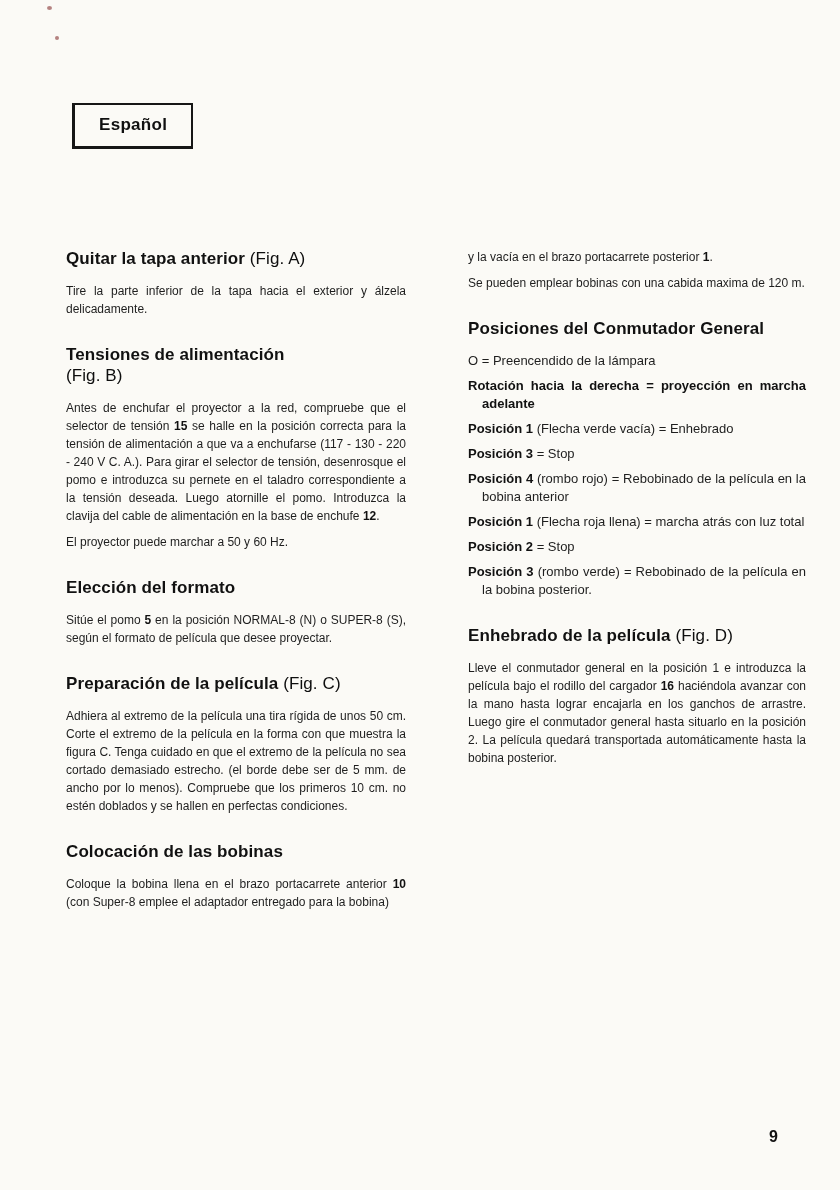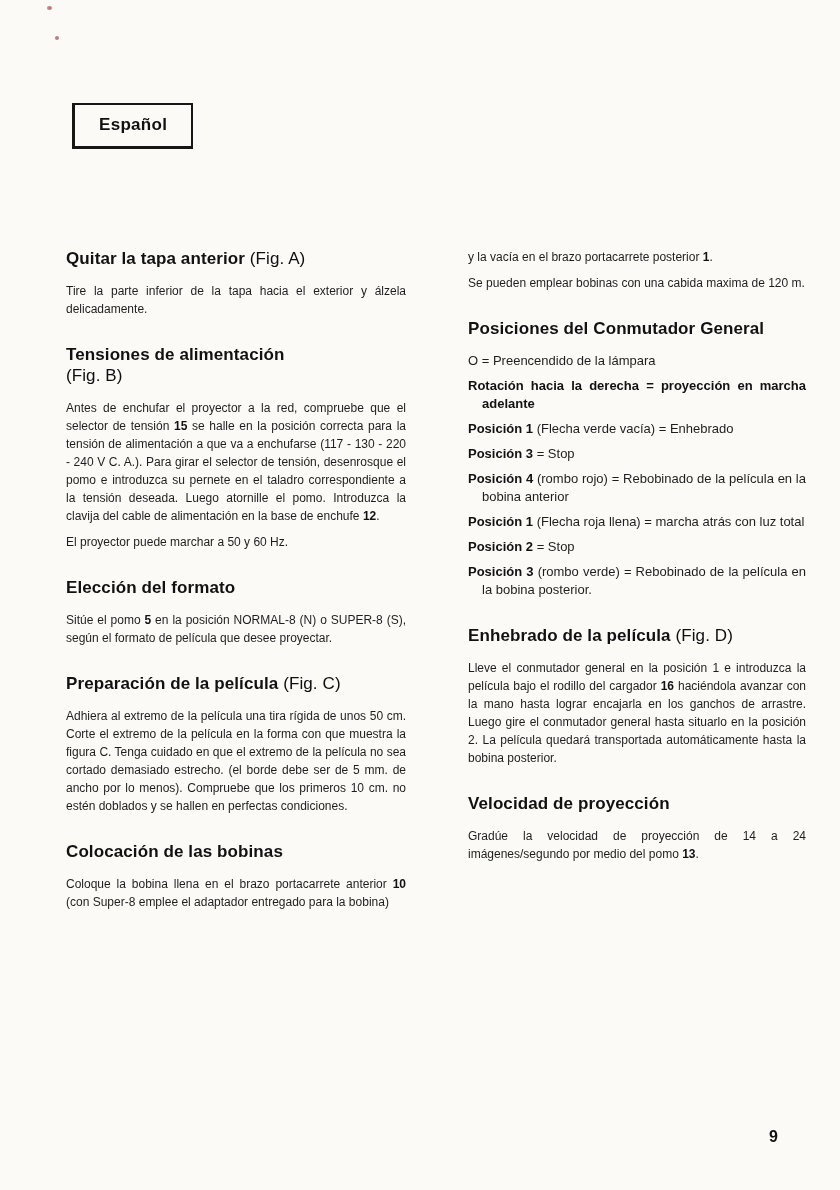--- a/index.html
+++ b/index.html
@@ -152,23 +152,19 @@
         <p class="switch-item"><span class="bold">Posición 1</span><span> (Flecha roja llena) = marcha atrás con luz total</span></p>
         <p class="switch-item"><span class="bold">Posición 2</span><span> = Stop</span></p>
         <p class="switch-item"><span class="bold">Posición 3</span><span> (rombo verde) = Rebobinado de la película en la bobina posterior.</span></p>
       </section>
 
       <section class="section">
         <h2 class="heading"><span class="bold">Enhebrado de la película </span><span>(Fig. D)</span></h2>
         <p class="para"><span>Lleve el conmutador general en la posición 1 e introduzca la película bajo el rodillo del cargador </span><span class="bold">16</span><span> haciéndola avanzar con la mano hasta lograr encajarla en los ganchos de arrastre. Luego gire el conmutador general hasta situarlo en la posición 2. La película quedará transportada automáticamente hasta la bobina posterior.</span></p>
       </section>
 
-      <section class="section">
-        <h2 class="heading"><span class="bold">Velocidad de proyección</span></h2>
-        <p class="para"><span>Gradúe la velocidad de proyección de 14 a 24 imágenes/segundo por medio del pomo </span><span class="bold">13</span><span>.</span></p>
-      </section>
 
     </div>
   </div>
 
   <div class="page-number">9</div>
 
 </div>
 
 </body></html>

